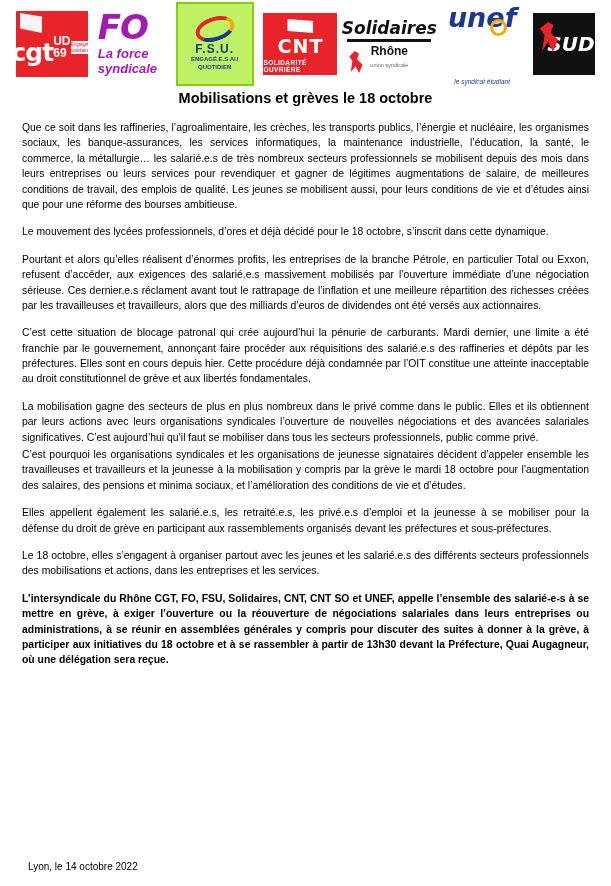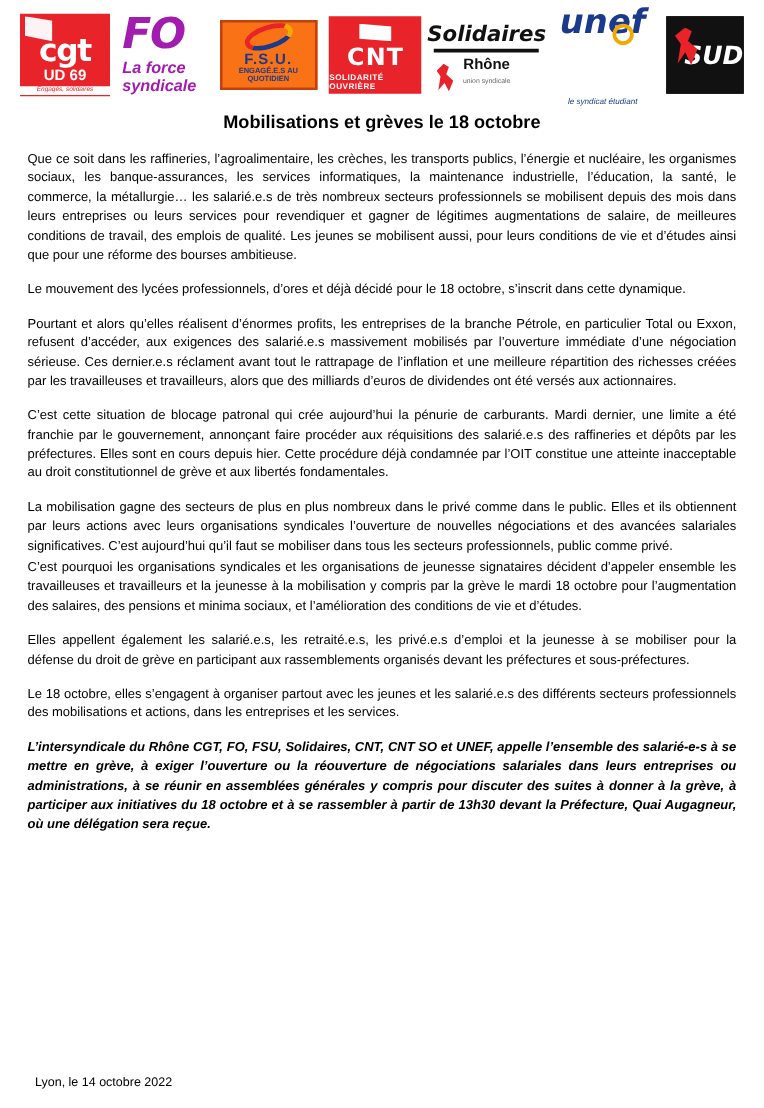--- a/index.html
+++ b/index.html
@@ -37,21 +37,21 @@
     align-items: center;
     justify-content: center;
     flex: 0 0 auto;
   }
 
   
   .logo-cgt {
     width: 72px; height: 66px;
     background: #e8232a;
     color: #ffffff;
-    flex-direction: column;
+    flex-direction: row;
     line-height: 1;
     padding-top: 4px;
     overflow: hidden;
   }
   .logo-cgt .cgt-flag {
     position: absolute;
     top: 2px; left: 4px;
     width: 22px; height: 20px;
     background: #ffffff;
     clip-path: polygon(0 0, 100% 18%, 100% 100%, 0 78%);
@@ -81,24 +81,24 @@
     line-height: .9; letter-spacing: -1px;
     font-family: "DejaVu Sans", sans-serif;
   }
   .logo-fo .fo-sub {
     font-size: 13px; font-weight: bold; font-style: italic;
     margin-top: 4px;
   }
 
   
   .logo-fsu {
-    width: 78px; height: 56px;
-    border: 2px solid #c2410c;
+    width: 78px; height: 84px;
+    border: 2px solid #84cc16;
     flex-direction: column;
-    background: #f97316;
+    background: #bef264;
     padding: 2px 0;
   }
   .logo-fsu .fsu-swirl {
     width: 40px; height: 24px;
     border-radius: 50%;
     border: 4px solid #e8232a;
     border-right-color: #f2a900;
     border-bottom-color: #1b3a8c;
     transform: rotate(-18deg);
   }
@@ -219,21 +219,20 @@
   }
   .body-text p {
     font-size: 10.4px;
     line-height: 1.48;
     text-align: justify;
     margin: 0 0 12px 0;
   }
   .body-text p.tight { margin-bottom: 2px; }
   .body-text p.bold {
     font-weight: bold;
-    font-style: italic;
   }
   .footer {
     position: absolute;
     left: 28px;
     bottom: 14px;
     font-size: 10px;
   }
   .rule {
     position: absolute;
     left: 0; right: 0; bottom: 0;

